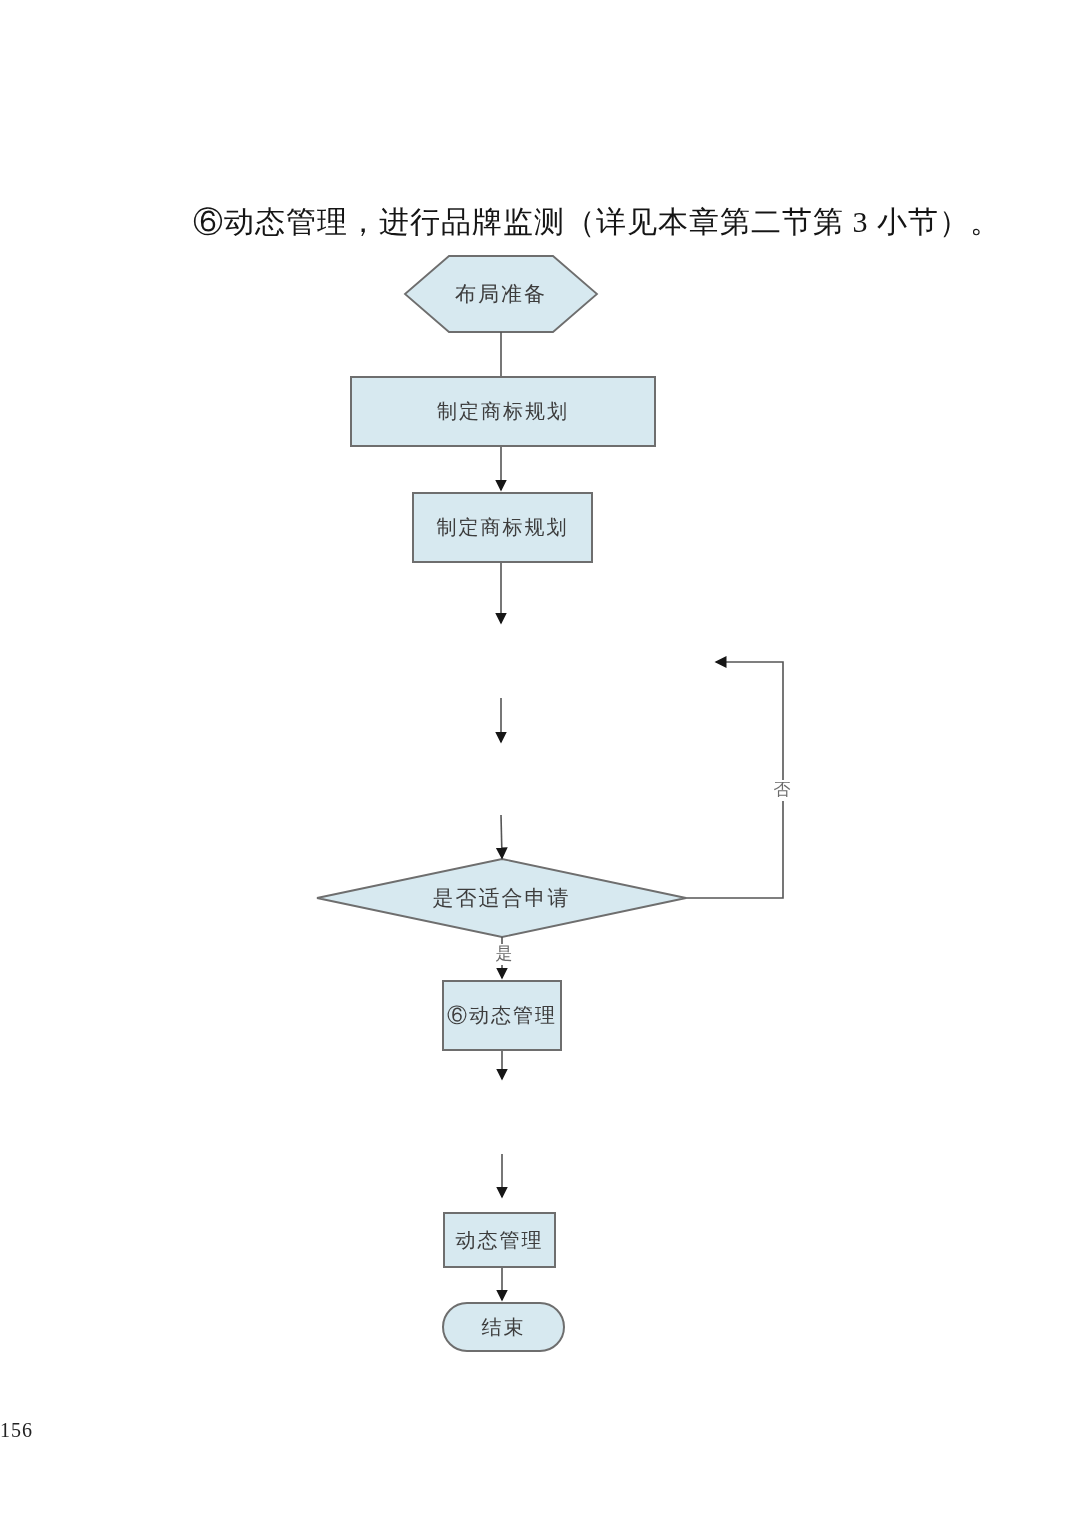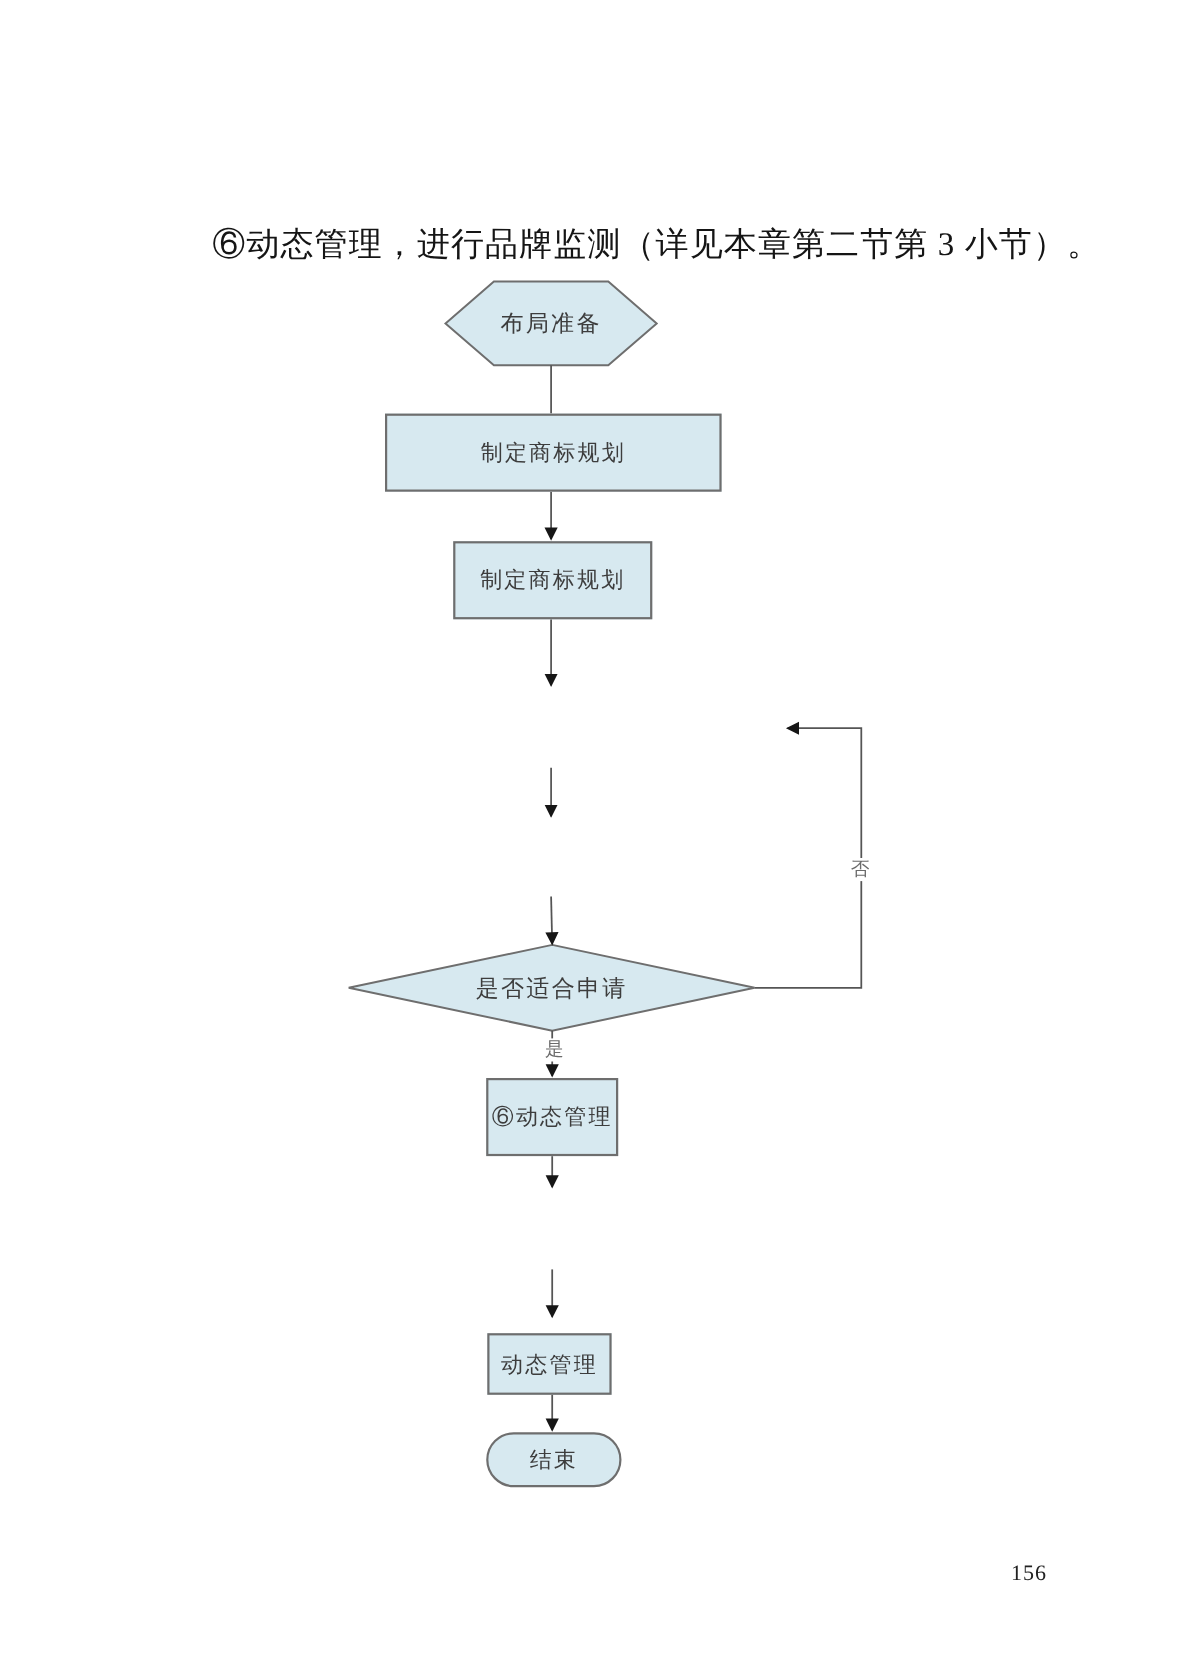--- a/index.html
+++ b/index.html
@@ -31,21 +31,21 @@
   .shape-label{
     position:absolute;display:flex;align-items:center;justify-content:center;
     color:var(--node-text);font-size:21px;letter-spacing:2px;text-align:center;
     background:transparent;border:none;
   }
   .edge-label{
     position:absolute;font-size:17px;color:var(--edge-label);
     background:#ffffff;line-height:1.1;padding:1px 1px;text-align:center;
   }
   .page-number{
-    position:absolute;left:0;top:1419px;width:952px;text-align:right;
+    position:absolute;left:0;top:1419px;width:952px;text-align:left;
     font-size:20px;color:#222222;letter-spacing:1px;
   }
 </style>
 </head>
 <body>
 
 <div class="page">
 
   <div class="heading">⑥动态管理，进行品牌监测（详见本章第二节第 3 小节）。</div>
 

